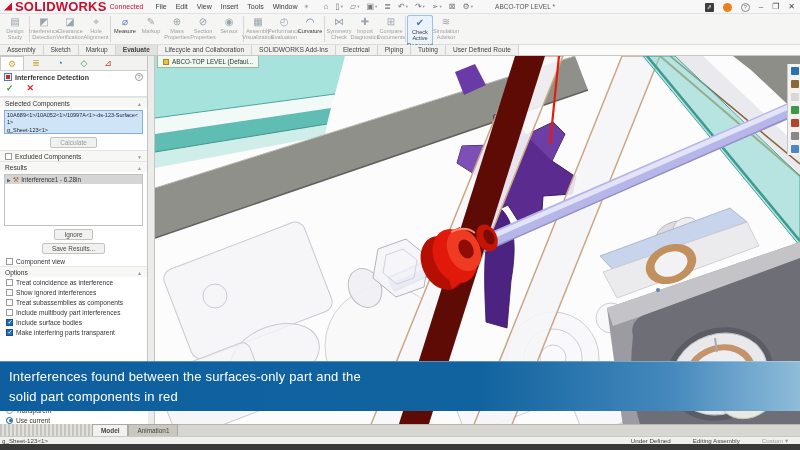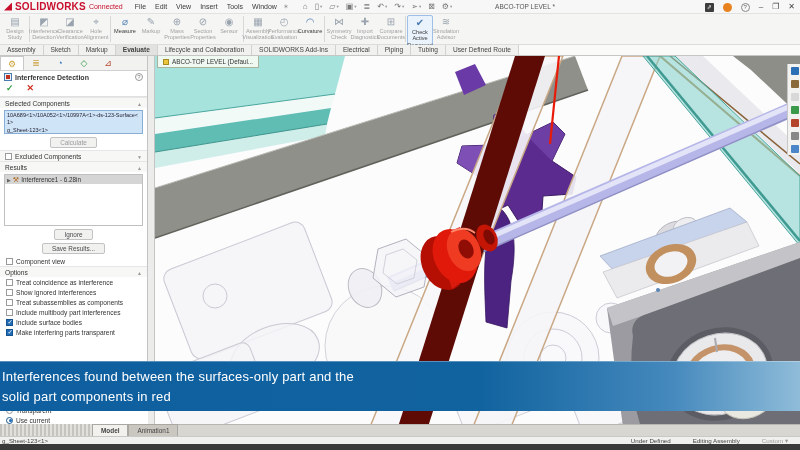--- a/index.html
+++ b/index.html
@@ -3,21 +3,21 @@
 <meta charset="utf-8">
 <style>
   html,body{margin:0;padding:0;background:#888;}
   *{box-sizing:border-box;font-family:"Liberation Sans",sans-serif;}
   #app{position:relative;width:800px;height:450px;background:#fff;overflow:hidden;}
 
   
   .titlebar{position:absolute;left:0;top:0;width:800px;height:14px;background:#f7f7f7;border-bottom:1px solid #e2e2e2;display:flex;align-items:center;}
   .logo{display:flex;align-items:center;gap:3px;margin-left:4px;}
   .logo-mark{width:8px;height:8px;background:#c8102e;clip-path:polygon(0 100%,100% 0,100% 100%);}
-  .logo-sw{font-size:10px;font-weight:bold;color:#c8102e;letter-spacing:.2px;}
+  .logo-sw{font-size:13px;font-weight:bold;color:#c8102e;letter-spacing:.2px;}
   .logo-con{font-size:7px;color:#c8102e;}
   .menus{display:flex;gap:9px;margin-left:12px;}
   .menu{font-size:7px;color:#3a3a3a;}
   .pin{font-size:7px;color:#999;margin-left:6px;}
   .qat{display:flex;gap:7px;margin-left:14px;align-items:center;color:#777;}
   .qat-btn{font-size:8px;line-height:10px;display:flex;align-items:flex-end;gap:1px;}
   .qat-btn .caret{font-size:4.5px;color:#999;}
   .doc-title{position:absolute;left:455px;top:0;width:140px;height:14px;line-height:14px;text-align:center;font-size:6.5px;color:#555;}
   .winctl{position:absolute;right:5px;top:0;height:14px;display:flex;gap:9px;align-items:center;}
   .share-ic{width:9px;height:9px;background:#3d3d3d;color:#fff;font-size:6px;line-height:9px;text-align:center;border-radius:1px;}
@@ -83,21 +83,21 @@
   .cube-ic{width:6px;height:6px;background:#e8c53a;border:1px solid #a88a20;flex:none;}
 
   
   .taskpane{position:absolute;right:0;top:64px;width:13px;background:#f2f2f0;border-left:1px solid #c8c8c8;z-index:6;}
   .tp-ic{width:13px;height:13px;display:flex;align-items:center;justify-content:center;}
   .tp-sq{width:8px;height:8px;border-radius:1px;}
 
   
   .caption{position:absolute;left:0;top:361px;width:800px;height:50px;z-index:30;
     background:linear-gradient(90deg,#0f5fa0 0%,#11639f 60%,#4589bd 84%,#8fbcd9 100%);
-    color:#fff;font-size:13px;line-height:1.55;padding:5px 0 0 2px;letter-spacing:.2px;
+    color:#fff;font-size:13px;line-height:1.55;padding:5px 0 0 9px;letter-spacing:.2px;
     border-top:1px solid rgba(255,255,255,.3);}
 
   
   .motionbar{position:absolute;left:0;top:424px;width:800px;height:12px;background:#d8d6d0;border-top:1px solid #b8b6b0;display:flex;align-items:flex-end;z-index:20;}
   .hatch{width:92px;height:12px;background:repeating-linear-gradient(90deg,#c6c4be 0 2px,#e2e0da 2px 4px);}
   .mtab{font-size:6.4px;line-height:11px;padding:0 8px;color:#444;background:#cac7c0;border:1px solid #aaa8a2;border-bottom:none;}
   .mtab.active{background:#f2f1ee;font-weight:bold;}
   .statusbar{position:absolute;left:0;top:436px;width:800px;height:8px;background:#f0f0ee;border-top:1px solid #c8c8c6;display:flex;align-items:center;font-size:6.2px;color:#444;padding:0 2px;z-index:20;}
   .st-right{margin-left:auto;display:flex;gap:22px;align-items:center;padding-right:10px;}
   .st-drop{color:#9a9a9a;}

